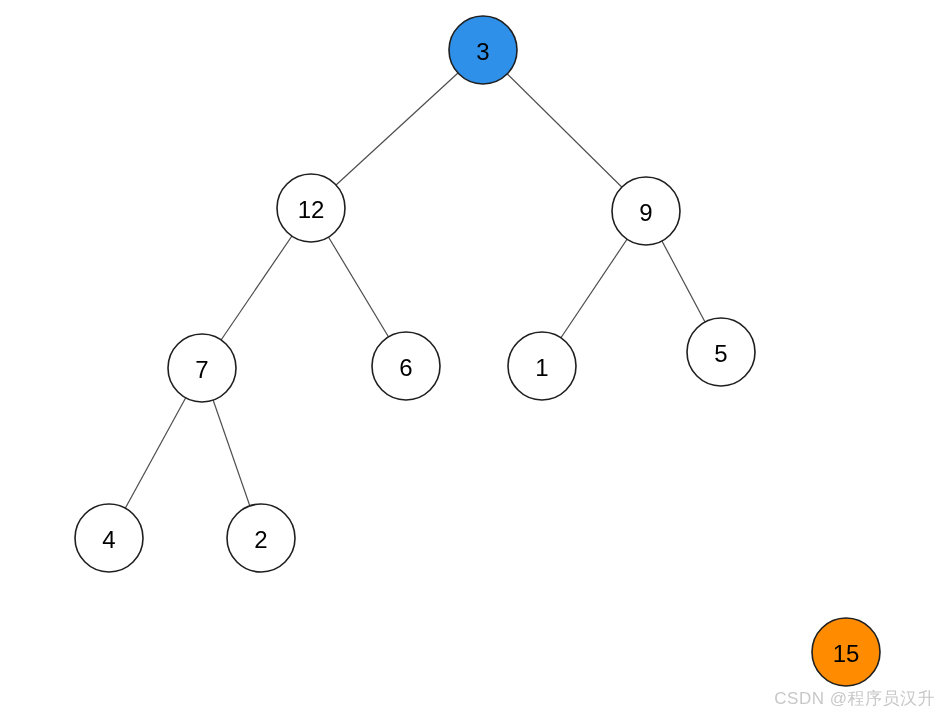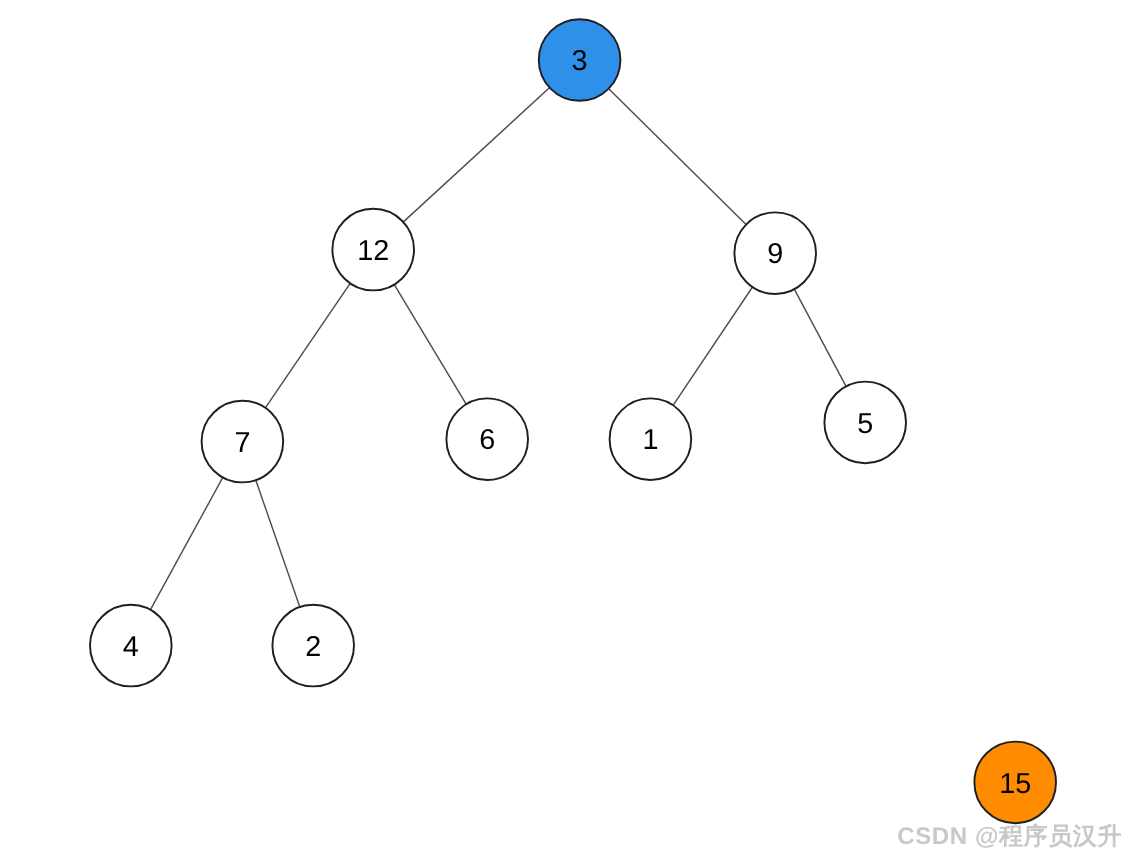--- a/index.html
+++ b/index.html
@@ -30,25 +30,24 @@
   #tree-svg text {
     font-family: "Liberation Sans", sans-serif;
     font-size: 24px;
     text-anchor: middle;
     dominant-baseline: central;
   }
   .watermark {
     position: absolute;
     right: 5px;
     bottom: 4px;
-    font-size: 20px;
+    font-size: 17px;
     letter-spacing: 0.5px;
     user-select: none;
     white-space: nowrap;
-    font-weight: bold;
   }
 </style>
 </head>
 <body>
 
 <div id="canvas">
   <svg id="tree-svg" width="940" height="714" viewBox="0 0 940 714" style="background: rgb(255, 255, 255);">
       <line x1="483" y1="50" x2="311" y2="208" stroke="#4d4d4d"></line>
       <line x1="483" y1="50" x2="646" y2="211" stroke="#4d4d4d"></line>
       <line x1="311" y1="208" x2="202" y2="368" stroke="#4d4d4d"></line>

